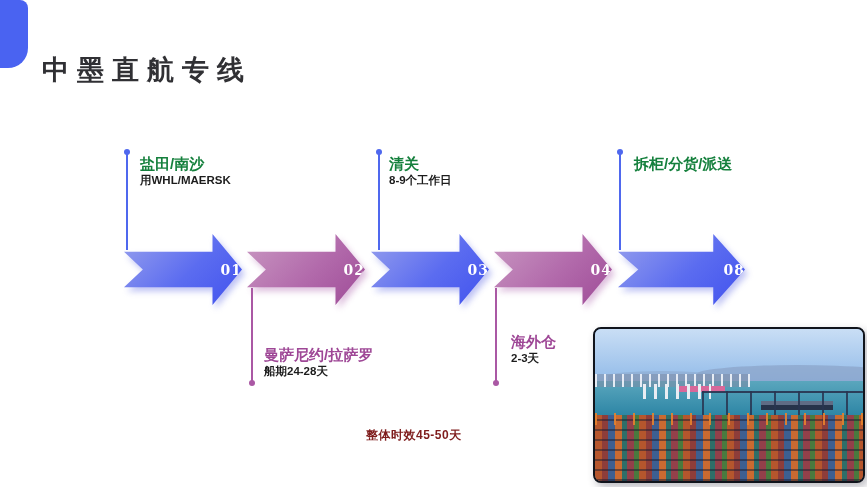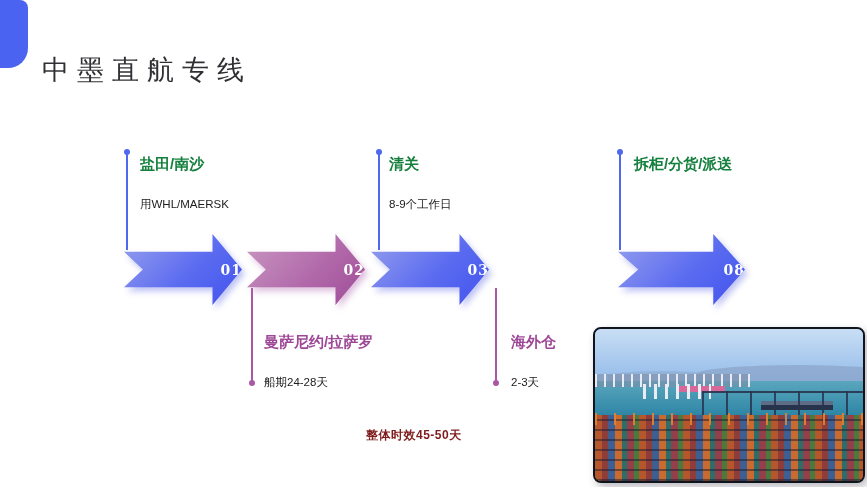--- a/index.html
+++ b/index.html
@@ -5,26 +5,26 @@
   html,body{margin:0;padding:0;background:#ffffff;}
   .slide{
     position:relative;width:867px;height:487px;background:#ffffff;overflow:hidden;
     font-family:"Liberation Sans","DejaVu Sans",sans-serif;
   }
   
   .corner{position:absolute;left:0;top:0;width:28px;height:68px;background:#4a63f1;
     border-radius:0 8px 20px 0;}
   
   .title{position:absolute;left:42px;top:52px;margin:0;
-    font-family:"Liberation Serif","DejaVu Serif",serif;font-weight:400;
+    font-family:"Liberation Serif","DejaVu Serif",serif;font-weight:700;
     font-size:27px;color:#303034;letter-spacing:8px;}
   
   .step-label{position:absolute;width:210px;}
   .step-label .lt{font-size:15px;font-weight:bold;line-height:19px;}
-  .step-label .ld{font-size:11.5px;color:#1c1c1c;margin-top:24px;line-height:14px;}
+  .step-label .ld{font-size:11.5px;color:#1c1c1c;margin-top:0;line-height:14px;font-weight:bold;}
   .lt.blue{color:#15803d;}
   .lt.purple{color:#9e4796;}
   
   .conn{position:absolute;width:2px;}
   .conn.blue{background:#4f68ee;}
   .conn.purple{background:#aa58a4;}
   .dot{position:absolute;left:-2px;width:6px;height:6px;border-radius:50%;}
   .conn.blue .dot{background:#4f68ee;top:-3px;}
   .conn.purple .dot{background:#aa58a4;bottom:-3px;}
   
@@ -86,21 +86,21 @@
     <div class="ld">用WHL/MAERSK</div>
   </div>
   <div class="step-label" style="left:389px;top:154px">
     <div class="lt blue">清关</div>
     <div class="ld">8-9个工作日</div>
   </div>
   <div class="step-label" style="left:634px;top:154px">
     <div class="lt blue">拆柜/分货/派送</div>
   </div>
 
-  <div class="step-label" style="left:264px;top:332px">
+  <div class="step-label" style="left:264px;top:345px">
     <div class="lt purple">曼萨尼约/拉萨罗</div>
     <div class="ld">船期24-28天</div>
   </div>
   <div class="step-label" style="left:511px;top:332px">
     <div class="lt purple">海外仓</div>
     <div class="ld">2-3天</div>
   </div>
 
   <div class="conn blue" style="left:126px;top:152px;height:98px">
     <div class="dot"></div>
@@ -126,20 +126,25 @@
   <div class="arrow-wrap purple" style="left:247px;width:118px">
     <div class="arrow purple">
       <span class="num">02</span>
     </div>
   </div>
   <div class="arrow-wrap blue" style="left:371px;width:118px">
     <div class="arrow blue">
       <span class="num">03</span>
     </div>
   </div>
+  <div class="arrow-wrap purple" style="left:494px;width:118px">
+    <div class="arrow purple">
+      <span class="num">04</span>
+    </div>
+  </div>
   <div class="arrow-wrap blue" style="left:618px;width:127px">
     <div class="arrow blue">
       <span class="num">08</span>
     </div>
   </div>
 
   <div class="overall">整体时效45-50天</div>
 
   <div class="photo">
     <div class="sky"></div>

